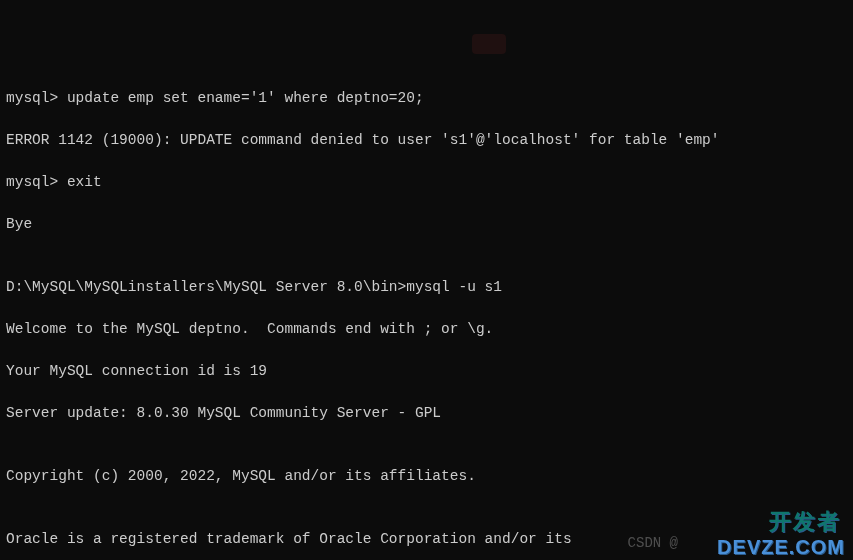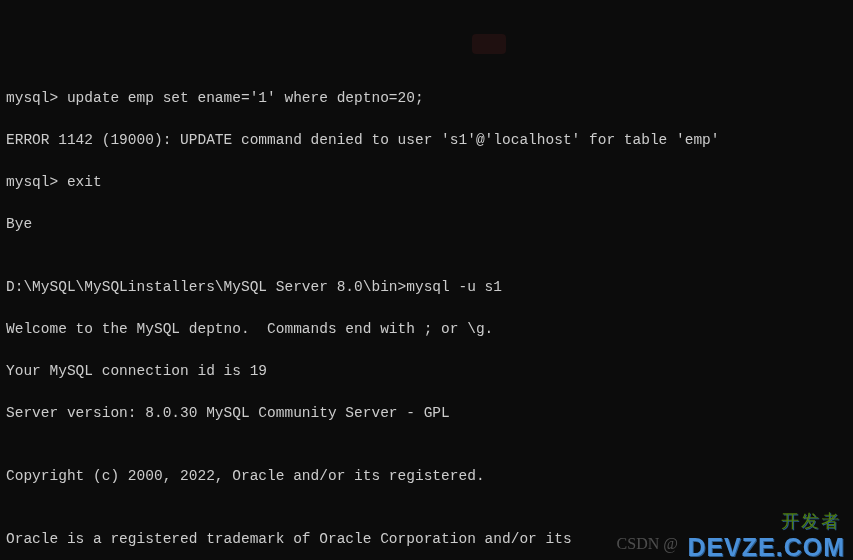--- a/index.html
+++ b/index.html
@@ -15,41 +15,41 @@
       overflow: hidden;
       position: relative;
       white-space: pre;
     }
     .line { display: block; }
     .watermark-csdn {
       position: absolute;
       bottom: 6px;
       right: 175px;
       color: rgba(200,200,200,0.35);
-      font-size: 16px;
-      font-family: Liberation Serif, serif;
+      font-size: 14px;
+      font-family: Liberation Mono, monospace;
     }
     .watermark-devze {
       position: absolute;
       bottom: 2px;
       right: 8px;
       color: #4a90d9;
       font-weight: bold;
-      font-size: 25px;
+      font-size: 20px;
       font-family: Arial, sans-serif;
       text-shadow: 1px 1px 0 #2a5a8a;
       letter-spacing: 1px;
     }
     .watermark-cn {
       position: absolute;
       bottom: 28px;
       right: 12px;
-      color: #4d7c0f;
-      font-weight: normal;
-      font-size: 18px;
+      color: #0f766e;
+      font-weight: bold;
+      font-size: 22px;
       font-family: 'SimHei', Arial, sans-serif;
       text-shadow: 1px 1px 0 #2a5a8a;
       letter-spacing: 2px;
     }
     .faint-red {
       position: absolute;
       top: 34px;
       left: 472px;
       width: 34px;
       height: 20px;
@@ -63,23 +63,23 @@
 
 
 <span class="line">mysql&gt; update emp set ename='1' where deptno=20;</span>
 <span class="line">ERROR 1142 (19000): UPDATE command denied to user 's1'@'localhost' for table 'emp'</span>
 <span class="line">mysql&gt; exit</span>
 <span class="line">Bye</span>
 <span class="line"></span>
 <span class="line">D:\MySQL\MySQLinstallers\MySQL Server 8.0\bin&gt;mysql -u s1</span>
 <span class="line">Welcome to the MySQL deptno.  Commands end with ; or \g.</span>
 <span class="line">Your MySQL connection id is 19</span>
-<span class="line">Server version: 8.0.30 MySQL Community Server - GPL</span>
+<span class="line">Server update: 8.0.30 MySQL Community Server - GPL</span>
 <span class="line"></span>
-<span class="line">Copyright (c) 2000, 2022, Oracle and/or its registered.</span>
+<span class="line">Copyright (c) 2000, 2022, MySQL and/or its affiliates.</span>
 <span class="line"></span>
 <span class="line">Oracle is a registered trademark of Oracle Corporation and/or its</span>
 
 
 <span class="line"></span>
 
 <span class="line"></span>
 
 
 

